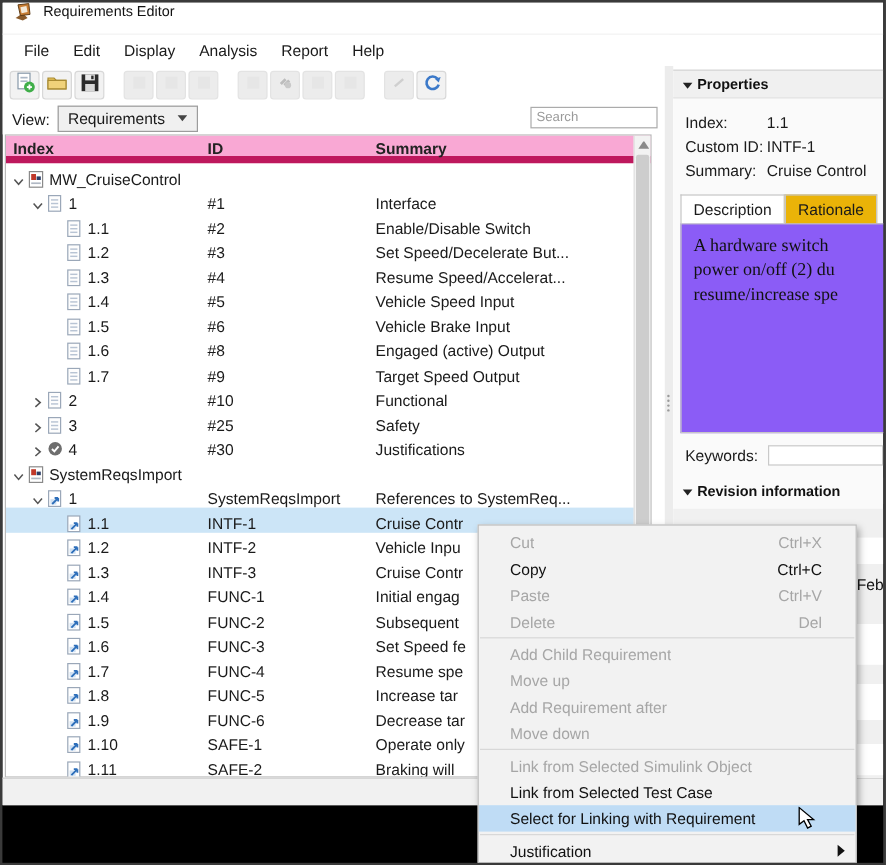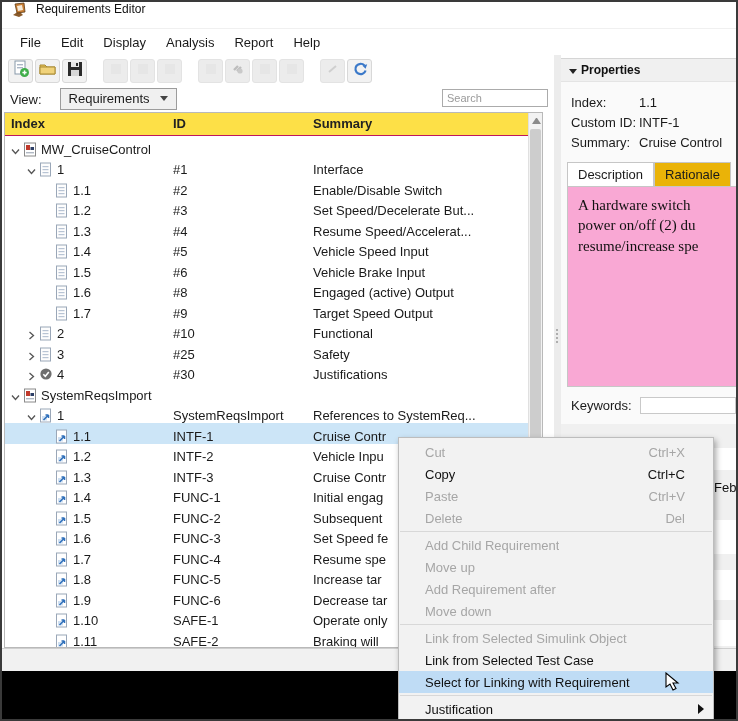--- a/index.html
+++ b/index.html
@@ -18,27 +18,27 @@
   .menubar span{padding:3px 8px;margin-right:4px;cursor:default;}
   
   .toolbar{position:absolute;left:0;top:53px;width:556px;height:31px;background:#fff;display:flex;align-items:center;padding-left:6px;}
   .tb-group{display:flex;margin-right:14px;}
   .tb-btn{width:25px;height:24px;border-radius:3px;margin-right:2px;display:flex;align-items:center;justify-content:center;}
   .tb-btn.enabled{background:#f2f2f2;border:1px solid #d8d8d8;}
   .tb-btn.disabled{background:#ececec;border:1px solid #e3e3e3;}
   
   .viewrow{position:absolute;left:0;top:84px;width:556px;height:26px;background:#fff;display:flex;align-items:center;padding-left:8px;}
   .viewlabel{margin-right:6px;}
-  .viewdrop{background:#f0f0f0;border:1px solid #9c9c9c;padding:2px 8px 3px 8px;display:flex;align-items:center;gap:10px;cursor:default;margin-left:12px;}
+  .viewdrop{background:#f0f0f0;border:1px solid #9c9c9c;padding:2px 8px 3px 8px;display:flex;align-items:center;gap:10px;cursor:default;}
   .viewdrop .caret{width:0;height:0;border-left:4px solid transparent;border-right:4px solid transparent;border-top:5px solid #444;}
   .searchbox{position:absolute;left:440px;top:3px;width:106px;height:18px;border:1px solid #ababab;font-size:11px;padding:1px 4px;color:#333;font-family:"Liberation Sans",sans-serif;}
   .searchbox::placeholder{color:#9a9a9a;}
   
   .reqtable{position:absolute;left:2px;top:110px;width:539px;height:536px;border:1px solid #b9b9b9;background:#fff;overflow:hidden;}
-  .thead{position:relative;height:23px;border-bottom:1px solid #be185d;background:#fde047;}
+  .thead{position:relative;height:23px;border-bottom:6px solid #be185d;background:#f9a8d4;}
   .thead span{position:absolute;top:3px;font-weight:600;color:#222;}
   .th-index{left:6px;} .th-id{left:168px;} .th-summary{left:308px;}
   .tbody{position:absolute;left:0;top:23px;width:524px;}
   .trow{position:relative;height:20.52px;display:flex;align-items:flex-end;white-space:nowrap;}
   .trow.selected{background:#cce5f7;}
   .trow .expander{width:10px;height:10px;display:inline-flex;flex:none;}
   .trow .nicon{width:14px;height:15px;display:inline-flex;margin:0 4px 0 2px;flex:none;}
   .cell-id{position:absolute;left:168px;}
   .cell-summary{position:absolute;left:308px;}
   
@@ -55,21 +55,21 @@
   .props{position:absolute;left:559px;top:56px;width:175px;height:590px;background:#fafafa;font-size:13px;}
   .prop-head{background:#f0f0f0;border-top:1px solid #d5d5d5;border-bottom:1px solid #e4e4e4;font-weight:bold;font-size:12px;padding:4px 6px 4px 8px;color:#111;}
   .prop-head .tri{display:inline-block;width:0;height:0;border-left:4px solid transparent;border-right:4px solid transparent;border-top:5px solid #222;margin-right:4px;}
   .prop-fields{padding:8px 0 4px 10px;}
   .pfield{display:flex;height:20px;align-items:flex-end;}
   .pfield .plabel{width:68px;flex:none;}
   .pfield .pvalue{white-space:nowrap;overflow:hidden;}
   .ptabs{display:flex;margin:8px 0 0 6px;}
   .ptab{padding:4px 10px;border:1px solid #c6c6c6;border-bottom:none;background:#eab308;white-space:nowrap;}
   .ptab.active{background:#fff;font-weight:normal;}
-  .descbox{margin-left:6px;width:172px;height:201px;background:#f9a8d4;border:1px solid #c6c6c6;padding:8px 2px 0 10px;font-family:"Liberation Serif", serif;font-size:15px;color:#111;line-height:1.35;white-space:nowrap;overflow:hidden;}
+  .descbox{margin-left:6px;width:172px;height:175px;background:#8b5cf6;border:1px solid #c6c6c6;padding:8px 2px 0 10px;font-family:"Liberation Serif", serif;font-size:15px;color:#111;line-height:1.35;white-space:nowrap;overflow:hidden;}
   .kwrow{display:flex;align-items:center;margin:10px 0 0 10px;}
   .kwrow .kwinput{margin-left:8px;width:102px;height:17px;background:#fff;border:1px solid #c9c9c9;}
   .rev-head{margin-top:10px;background:#fafafa;font-weight:bold;font-size:12px;padding:4px 6px 4px 8px;color:#111;}
   .rev-head .tri{display:inline-block;width:0;height:0;border-left:4px solid transparent;border-right:4px solid transparent;border-top:5px solid #222;margin-right:4px;}
   .rev-area{position:absolute;left:0;top:366px;width:175px;height:224px;background:#f0f0f0;}
   .rev-area .stripe{position:absolute;left:0;width:175px;height:22px;background:#fff;}
   .rev-frag{position:absolute;left:153px;top:56px;color:#111;}
   
   .ctxmenu{position:absolute;left:396px;top:435px;width:316px;background:#f2f2f2;border:1px solid #bdbdbd;box-shadow:2px 3px 6px rgba(0,0,0,.35);padding:3px 0;z-index:50;}
   .mi{position:relative;height:22px;display:flex;align-items:center;justify-content:space-between;padding:0 28px 0 26px;white-space:nowrap;}

